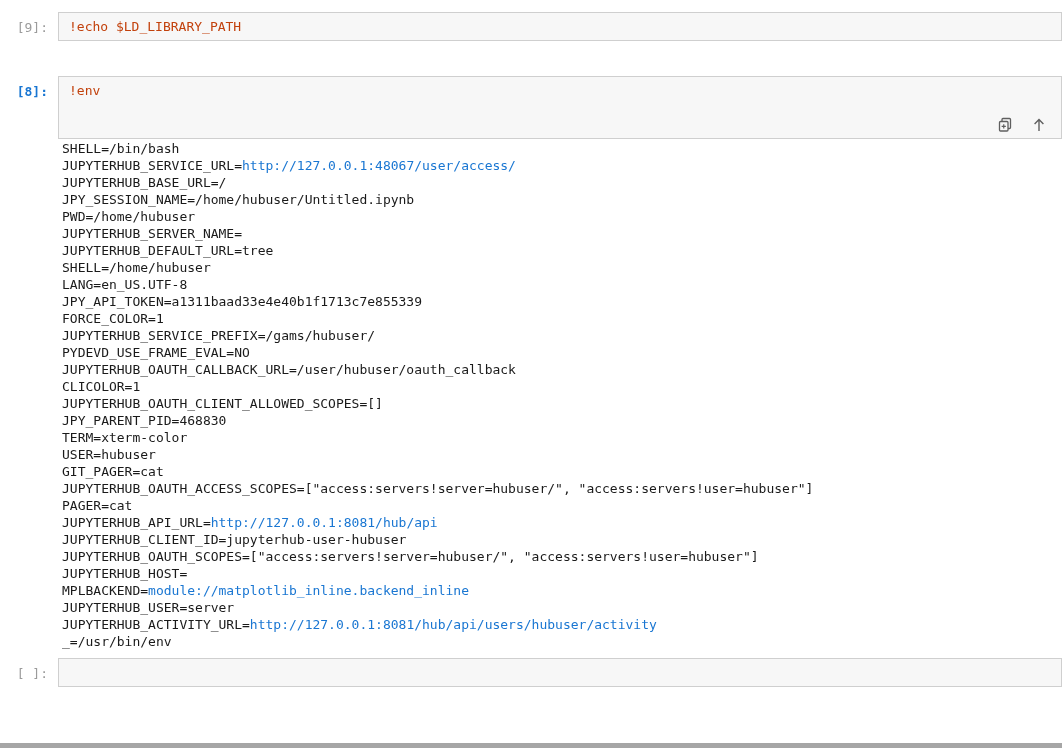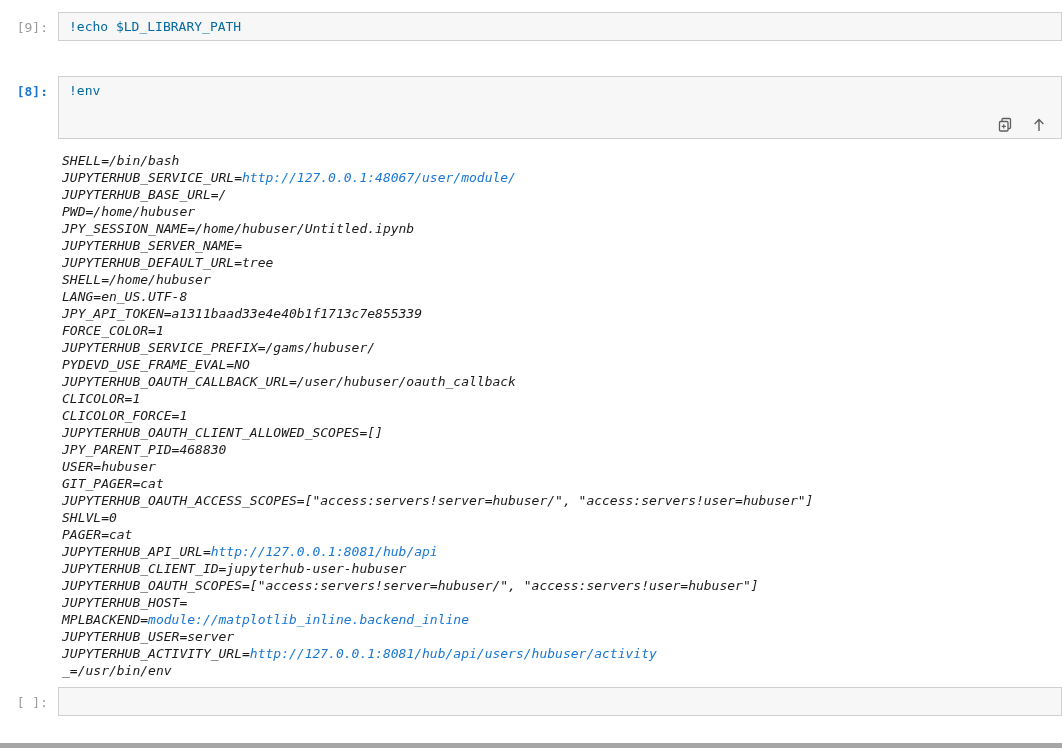--- a/index.html
+++ b/index.html
@@ -7,31 +7,31 @@
               font-family:"DejaVu Sans Mono","Liberation Mono",monospace; }
   .notebook { position:relative; width:1062px; height:748px; background:#ffffff; }
 
   .cell-row { display:flex; align-items:flex-start; }
 
   .prompt { width:58px; min-width:58px; text-align:right; padding:7px 10px 0 0;
             font-size:13px; line-height:17px; color:#9b9b9b; }
   .prompt.active { color:#1976d2; font-weight:bold; }
 
   .input-box { flex:1 1 auto; background:#f7f7f7; border:1px solid #cfcfcf;
-               padding:5px 10px; font-size:13px; line-height:17px; color:#0369a1;
+               padding:5px 10px; font-size:13px; line-height:17px; color:#c2410c;
                min-height:29px; position:relative; white-space:pre; }
 
   .cell-1 { padding-top:12px; margin-bottom:35px; }
   .cell-3 { margin-top:8px; }
 
   .cell-toolbar { position:absolute; top:6px; right:14px; display:flex; gap:18px; }
   .tb-btn { width:16px; height:16px; cursor:pointer; display:block; }
   .tb-btn svg { display:block; }
 
-  .output-area { display:flex; margin-top:13px;font-style:italic; }
+  .output-area { display:flex; margin-top:1px; }
   .output-gutter { width:58px; min-width:58px; }
   .output-content { flex:1 1 auto; padding-left:4px; overflow:hidden; }
   .out-line { font-size:13px; line-height:17px; color:#1a1a1a; white-space:pre; }
   .out-line a.link { color:#1976d2; text-decoration:none; cursor:pointer; }
 
   .bottom-bar { position:absolute; left:0; top:743px; width:1062px; height:5px;
                 background:#a6a6a6; }
 </style>
 </head>
 <body>
@@ -60,41 +60,40 @@
               <path d="M8 14 V2.8 M3.6 7 L8 2.5 L12.4 7"></path>
             </svg>
           </span>
         </div>
       </div>
     </div>
     <div class="output-area">
       <div class="output-gutter"></div>
       <div class="output-content">
           <div class="out-line">SHELL=/bin/bash</div>
-          <div class="out-line"><span>JUPYTERHUB_SERVICE_URL=</span><a class="link">http://127.0.0.1:48067/user/module/</a></div>
+          <div class="out-line"><span>JUPYTERHUB_SERVICE_URL=</span><a class="link">http://127.0.0.1:48067/user/access/</a></div>
           <div class="out-line">JUPYTERHUB_BASE_URL=/</div>
+          <div class="out-line">JPY_SESSION_NAME=/home/hubuser/Untitled.ipynb</div>
           <div class="out-line">PWD=/home/hubuser</div>
-          <div class="out-line">JPY_SESSION_NAME=/home/hubuser/Untitled.ipynb</div>
           <div class="out-line">JUPYTERHUB_SERVER_NAME=</div>
           <div class="out-line">JUPYTERHUB_DEFAULT_URL=tree</div>
           <div class="out-line">SHELL=/home/hubuser</div>
           <div class="out-line">LANG=en_US.UTF-8</div>
           <div class="out-line">JPY_API_TOKEN=a1311baad33e4e40b1f1713c7e855339</div>
           <div class="out-line">FORCE_COLOR=1</div>
           <div class="out-line">JUPYTERHUB_SERVICE_PREFIX=/gams/hubuser/</div>
           <div class="out-line">PYDEVD_USE_FRAME_EVAL=NO</div>
           <div class="out-line">JUPYTERHUB_OAUTH_CALLBACK_URL=/user/hubuser/oauth_callback</div>
           <div class="out-line">CLICOLOR=1</div>
-          <div class="out-line">CLICOLOR_FORCE=1</div>
           <div class="out-line">JUPYTERHUB_OAUTH_CLIENT_ALLOWED_SCOPES=[]</div>
           <div class="out-line">JPY_PARENT_PID=468830</div>
+          <div class="out-line">TERM=xterm-color</div>
           <div class="out-line">USER=hubuser</div>
           <div class="out-line">GIT_PAGER=cat</div>
           <div class="out-line">JUPYTERHUB_OAUTH_ACCESS_SCOPES=["access:servers!server=hubuser/", "access:servers!user=hubuser"]</div>
-          <div class="out-line">SHLVL=0</div>
           <div class="out-line">PAGER=cat</div>
           <div class="out-line"><span>JUPYTERHUB_API_URL=</span><a class="link">http://127.0.0.1:8081/hub/api</a></div>
           <div class="out-line">JUPYTERHUB_CLIENT_ID=jupyterhub-user-hubuser</div>
           <div class="out-line">JUPYTERHUB_OAUTH_SCOPES=["access:servers!server=hubuser/", "access:servers!user=hubuser"]</div>
           <div class="out-line">JUPYTERHUB_HOST=</div>
           <div class="out-line"><span>MPLBACKEND=</span><a class="link">module://matplotlib_inline.backend_inline</a></div>
           <div class="out-line">JUPYTERHUB_USER=server</div>
           <div class="out-line"><span>JUPYTERHUB_ACTIVITY_URL=</span><a class="link">http://127.0.0.1:8081/hub/api/users/hubuser/activity</a></div>
           <div class="out-line">_=/usr/bin/env</div>
         </div>

